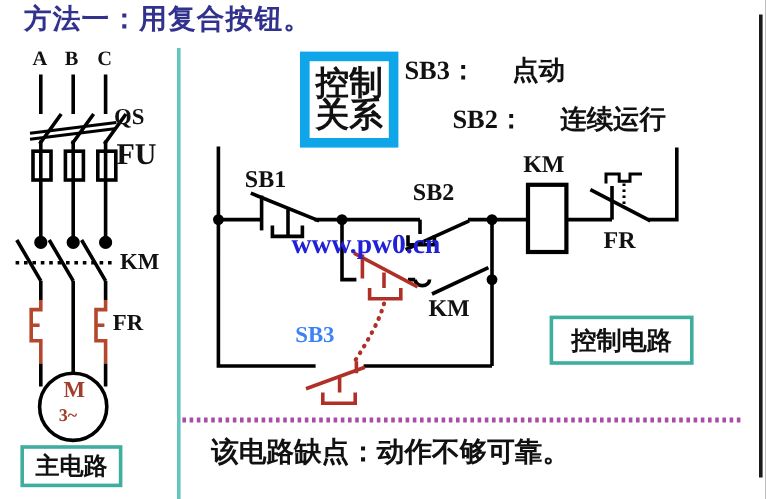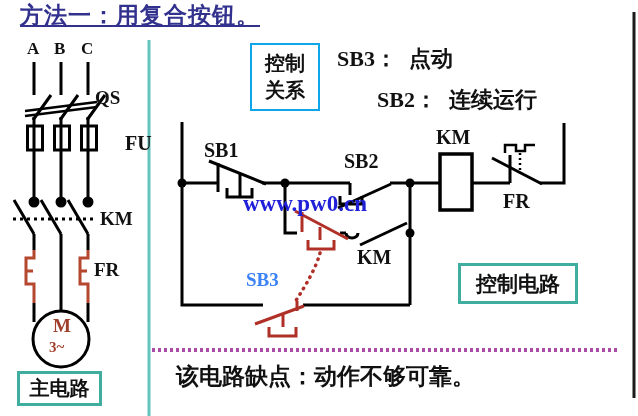--- a/index.html
+++ b/index.html
@@ -4,45 +4,45 @@
 <style>
   html,body{margin:0;padding:0;background:#888;}
   #stage{
     position:relative;width:638px;height:416px;background:#ffffff;
     overflow:hidden;font-family:"Liberation Serif",serif;
   }
   .lbl{
     position:absolute;white-space:nowrap;font-weight:bold;color:#111;
     font-family:"Liberation Serif",serif;line-height:1.1;
   }
-  #title{left:20px;top:3px;font-size:23px;color:#32328e;letter-spacing:1px;text-decoration:underline;}
+  #title{left:20px;top:3px;font-size:23px;color:#32328e;letter-spacing:1px;}
   .phase{font-size:17px;}
   #lbl-qs{left:95px;top:88px;font-size:19px;text-align:center;}
-  #lbl-fu{left:97px;top:132px;font-size:20px;margin-left:28px;}
+  #lbl-fu{left:97px;top:116px;font-size:25px;}
   #lbl-km-main{left:100px;top:209px;font-size:19px;}
   #lbl-fr-main{left:94px;top:260px;font-size:19px;}
   #lbl-m{left:53px;top:316px;font-size:19px;color:#a0402c;}
   #lbl-3ph{left:49px;top:339px;font-size:15px;color:#a0402c;}
   #lbl-sb1{left:204px;top:139px;font-size:20px;}
   #lbl-sb2{left:344px;top:150px;font-size:20px;}
   #lbl-kmcoil{left:436px;top:126px;font-size:20px;}
   #lbl-fr-ctrl{left:503px;top:190px;font-size:20px;}
   #lbl-kmaux{left:357px;top:246px;font-size:20px;}
   #lbl-sb3{left:246px;top:270px;font-size:19px;color:#3b82f6;}
   #watermark{left:243px;top:191px;font-size:23px;color:#2020d8;}
   #footer{left:176px;top:364px;font-size:23px;}
-  .legend-row{position:absolute;left:337px;display:flex;gap:12px;font-weight:bold;
+  .legend-row{position:absolute;left:337px;display:flex;gap:30px;font-weight:bold;
     font-size:22px;color:#111;font-family:"Liberation Serif",serif;white-space:nowrap;}
   #legend-0{top:44px;}
   #legend-1{top:85px;margin-left:40px;}
   .box{position:absolute;background:#fff;display:flex;align-items:center;
     justify-content:center;font-weight:bold;color:#111;text-align:center;
     font-family:"Liberation Serif",serif;}
-  #relation-box{left:250px;top:43px;width:66px;height:64px;border:2px solid #0ea5e9;
-    font-size:20px;line-height:27px;}
+  #relation-box{left:250px;top:43px;width:66px;height:64px;border:8px solid #0ea5e9;
+    font-size:28px;line-height:27px;}
   #main-caption-box{left:17px;top:371px;width:79px;height:29px;border:3px solid #3fae9f;
     font-size:20px;}
   #ctrl-caption-box{left:458px;top:263px;width:114px;height:35px;border:3px solid #3fae9f;
     font-size:21px;}
   svg{position:absolute;left:0;top:0;}
 </style>
 </head>
 <body>
 
 <div id="stage">

